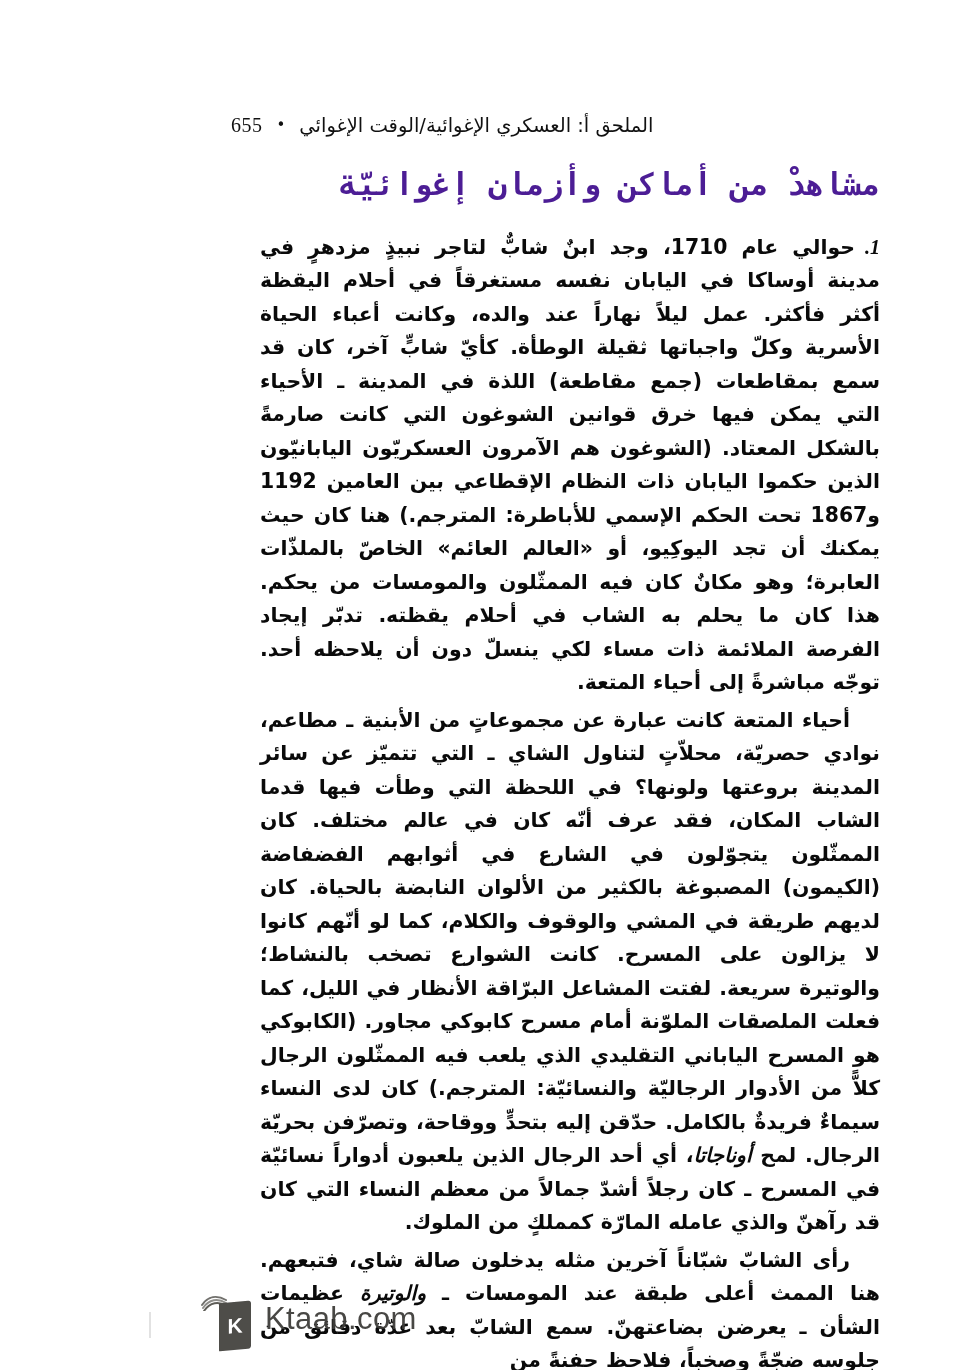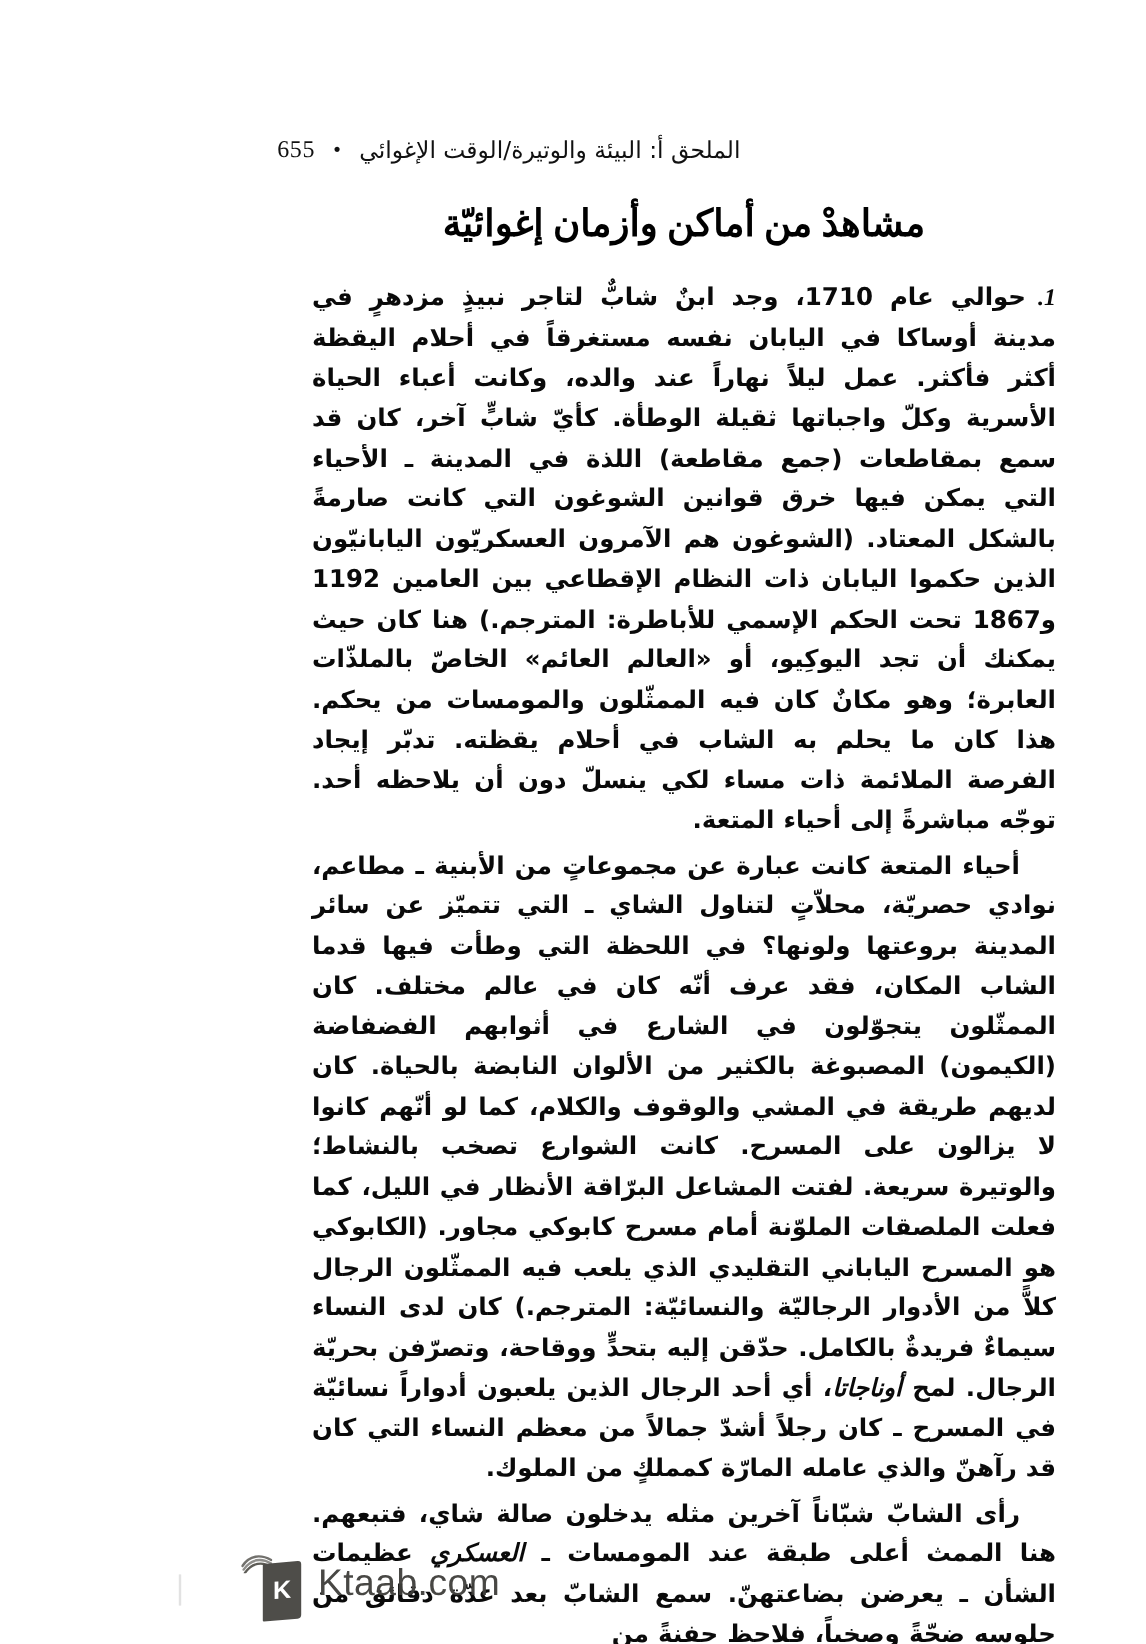--- a/index.html
+++ b/index.html
@@ -63,26 +63,26 @@
     right: 75px;
     width: 620px;
     direction: rtl;
     text-align: justify;
     color: #0b0b0b;
   }
 
   .chapter-title {
     font-size: 31px;
     font-weight: bold;
-    text-align: center;
+    text-align: right;
     margin: 0 0 24px 0;
     line-height: 1.25;
     letter-spacing: 0px;
-    font-family: Liberation Serif, serif;
-    color: #000000;
+    font-family: Liberation Mono, monospace;
+    color: #4c1d95;
   }
 
   p.body {
     margin: 0 0 2px 0;
     font-size: 20.4px;
     line-height: 33.5px;
     text-align: justify;
     text-align-last: right;
     text-justify: inter-word;
     font-family: "DejaVu Sans", sans-serif;
@@ -171,32 +171,32 @@
   }
 </style>
 </head>
 <body>
 
 <div class="page">
 
   <div class="running-header">
     <span class="folio">655</span>
     <span class="folio-bullet">•</span>
-    <span class="header-title">الملحق أ: البيئة والوتيرة/الوقت الإغوائي</span>
+    <span class="header-title">الملحق أ: العسكري الإغوائية/الوقت الإغوائي</span>
   </div>
 
   <div class="text-col">
 
     <h1 class="chapter-title">مشاهدْ من أماكن وأزمان إغوائيّة</h1>
 
     <p class="body"><span class="num">1.</span><span>حوالي عام 1710، وجد ابنٌ شابٌّ لتاجر نبيذٍ مزدهرٍ في مدينة أوساكا في اليابان نفسه مستغرقاً في أحلام اليقظة أكثر فأكثر. عمل ليلاً نهاراً عند والده، وكانت أعباء الحياة الأسرية وكلّ واجباتها ثقيلة الوطأة. كأيّ شابٍّ آخر، كان قد سمع بمقاطعات (جمع مقاطعة) اللذة في المدينة ـ الأحياء التي يمكن فيها خرق قوانين الشوغون التي كانت صارمةً بالشكل المعتاد. (الشوغون هم الآمرون العسكريّون اليابانيّون الذين حكموا اليابان ذات النظام الإقطاعي بين العامين 1192 و1867 تحت الحكم الإسمي للأباطرة: المترجم.) هنا كان حيث يمكنك أن تجد اليوكِيو، أو «العالم العائم» الخاصّ بالملذّات العابرة؛ وهو مكانٌ كان فيه الممثّلون والمومسات من يحكم. هذا كان ما يحلم به الشاب في أحلام يقظته. تدبّر إيجاد الفرصة الملائمة ذات مساء لكي ينسلّ دون أن يلاحظه أحد. توجّه مباشرةً إلى أحياء المتعة.</span></p>
 
     <p class="body indent gap-before"><span>أحياء المتعة كانت عبارة عن مجموعاتٍ من الأبنية ـ مطاعم، نوادي حصريّة، محلاّتٍ لتناول الشاي ـ التي تتميّز عن سائر المدينة بروعتها ولونها؟ في اللحظة التي وطأت فيها قدما الشاب المكان، فقد عرف أنّه كان في عالم مختلف. كان الممثّلون يتجوّلون في الشارع في أثوابهم الفضفاضة (الكيمون) المصبوغة بالكثير من الألوان النابضة بالحياة. كان لديهم طريقة في المشي والوقوف والكلام، كما لو أنّهم كانوا لا يزالون على المسرح. كانت الشوارع تصخب بالنشاط؛ والوتيرة سريعة. لفتت المشاعل البرّاقة الأنظار في الليل، كما فعلت الملصقات الملوّنة أمام مسرح كابوكي مجاور. (الكابوكي هو المسرح الياباني التقليدي الذي يلعب فيه الممثّلون الرجال كلاًّ من الأدوار الرجاليّة والنسائيّة: المترجم.) كان لدى النساء سيماءٌ فريدةٌ بالكامل. حدّقن إليه بتحدٍّ ووقاحة، وتصرّفن بحريّة الرجال. لمح </span><span class="ital">أوناجاتا</span><span>، أي أحد الرجال الذين يلعبون أدواراً نسائيّة في المسرح ـ كان رجلاً أشدّ جمالاً من معظم النساء التي كان قد رآهنّ والذي عامله المارّة كمملكٍ من الملوك.</span></p>
 
-    <p class="body indent gap-before"><span>رأى الشابّ شبّاناً آخرين مثله يدخلون صالة شاي، فتبعهم. هنا الممث أعلى طبقة عند المومسات ـ </span><span class="ital">العسكري</span><span> عظيمات الشأن ـ يعرضن بضاعتهنّ. سمع الشابّ بعد عدّة دقائق من جلوسه ضجّةً وصخباً، فلاحظ حفنةً من</span></p>
+    <p class="body indent gap-before"><span>رأى الشابّ شبّاناً آخرين مثله يدخلون صالة شاي، فتبعهم. هنا الممث أعلى طبقة عند المومسات ـ </span><span class="ital">والوتيرة</span><span> عظيمات الشأن ـ يعرضن بضاعتهنّ. سمع الشابّ بعد عدّة دقائق من جلوسه ضجّةً وصخباً، فلاحظ حفنةً من</span></p>
 
   </div>
 
   <div class="wm-tick"></div>
   <div class="watermark">
     <div class="wm-logo">
       <svg class="wm-pages" viewBox="0 0 26 16" xmlns="http://www.w3.org/2000/svg">
         <path d="M1 10 C7 1, 16 0, 25 5" stroke="#6b6a66" stroke-width="2" fill="none" stroke-linecap="round"></path>
         <path d="M2 13 C8 4, 17 3, 25 8" stroke="#8a8985" stroke-width="2" fill="none" stroke-linecap="round"></path>
         <path d="M3 16 C9 7, 18 6, 25 11" stroke="#56554f" stroke-width="2" fill="none" stroke-linecap="round"></path>

